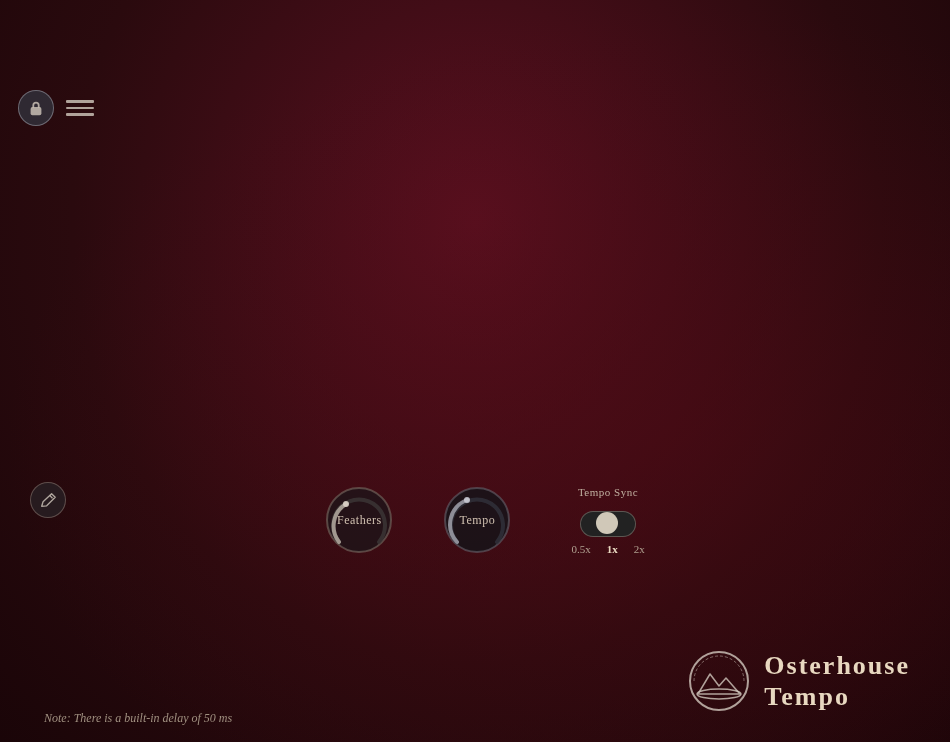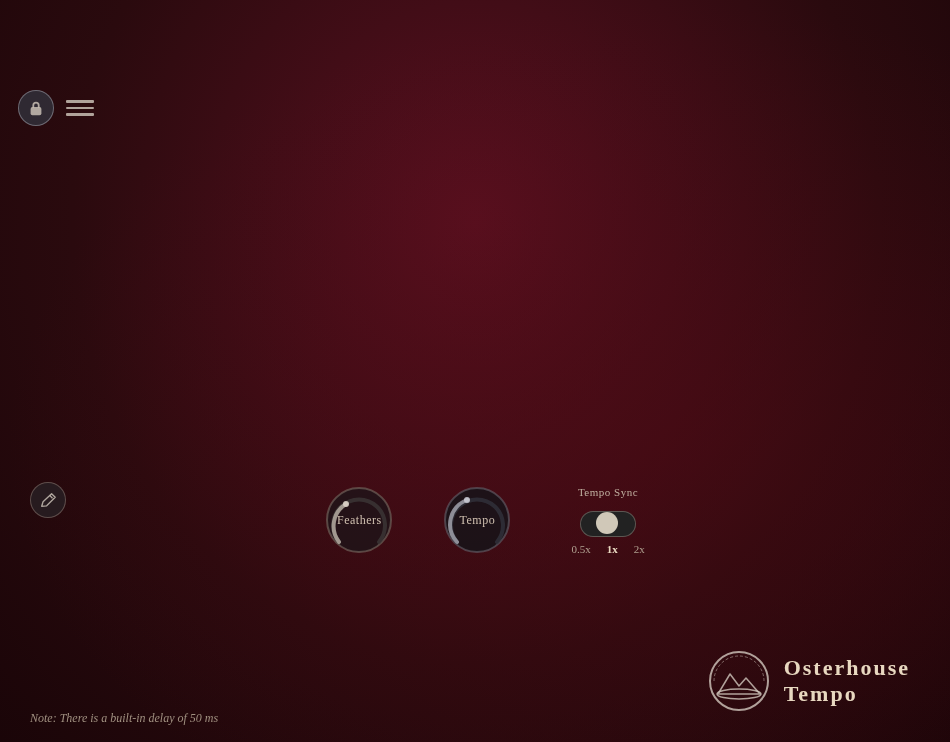--- a/index.html
+++ b/index.html
@@ -266,32 +266,32 @@
       align-items: center;
       gap: 14px;
     }
 
     .logo-circle {
       width: 62px;
       height: 62px;
     }
 
     .logo-text {
-      font-size: 22px;
+      font-size: 26px;
       font-weight: bold;
       letter-spacing: 2px;
       color: #e8d8c0;
       line-height: 1.2;
     }
 
     
     .bottom-note {
       position: absolute;
       bottom: 16px;
-      left: 30px;
+      left: 44px;
       color: #a09080;
       font-size: 12px;
       font-style: italic;
     }
 
   </style>
 </head>
 <body>
 
 <div class="main-container">

